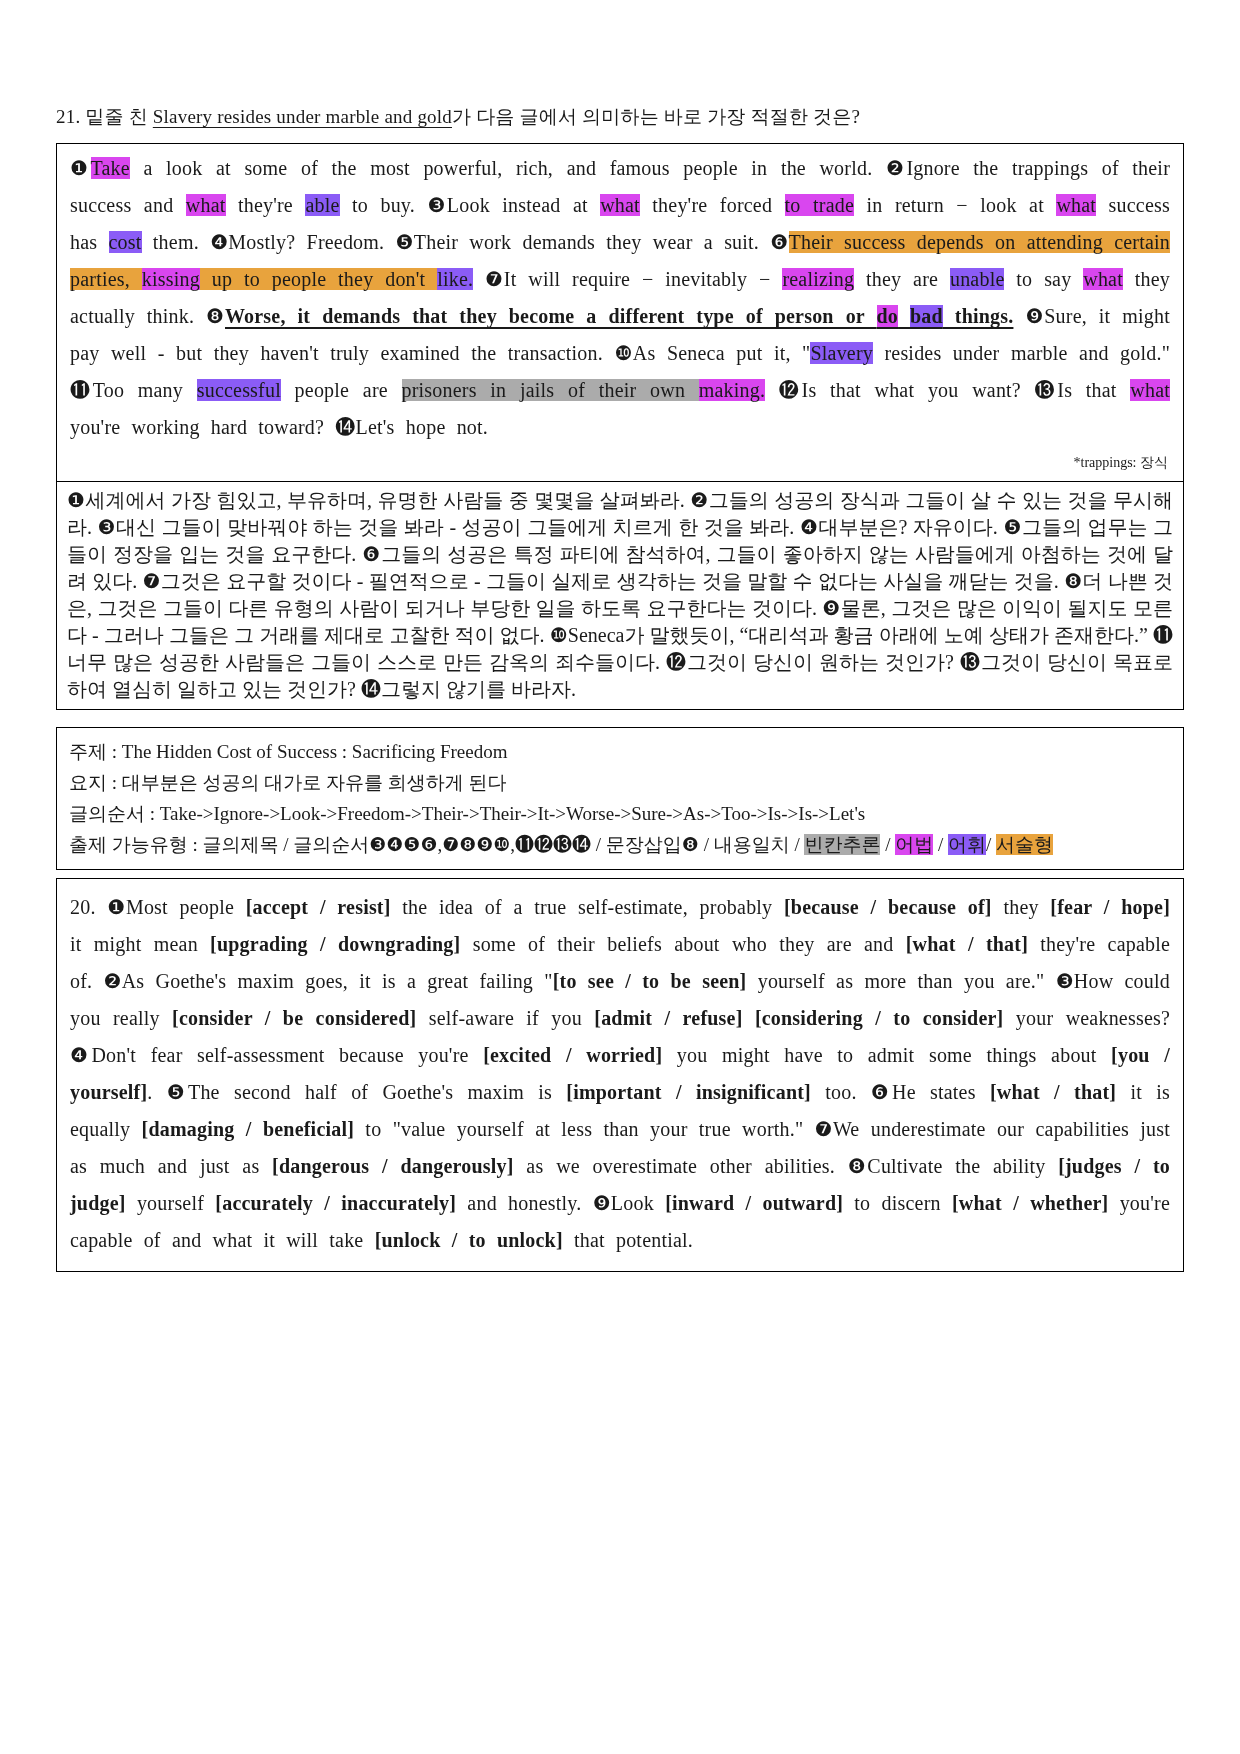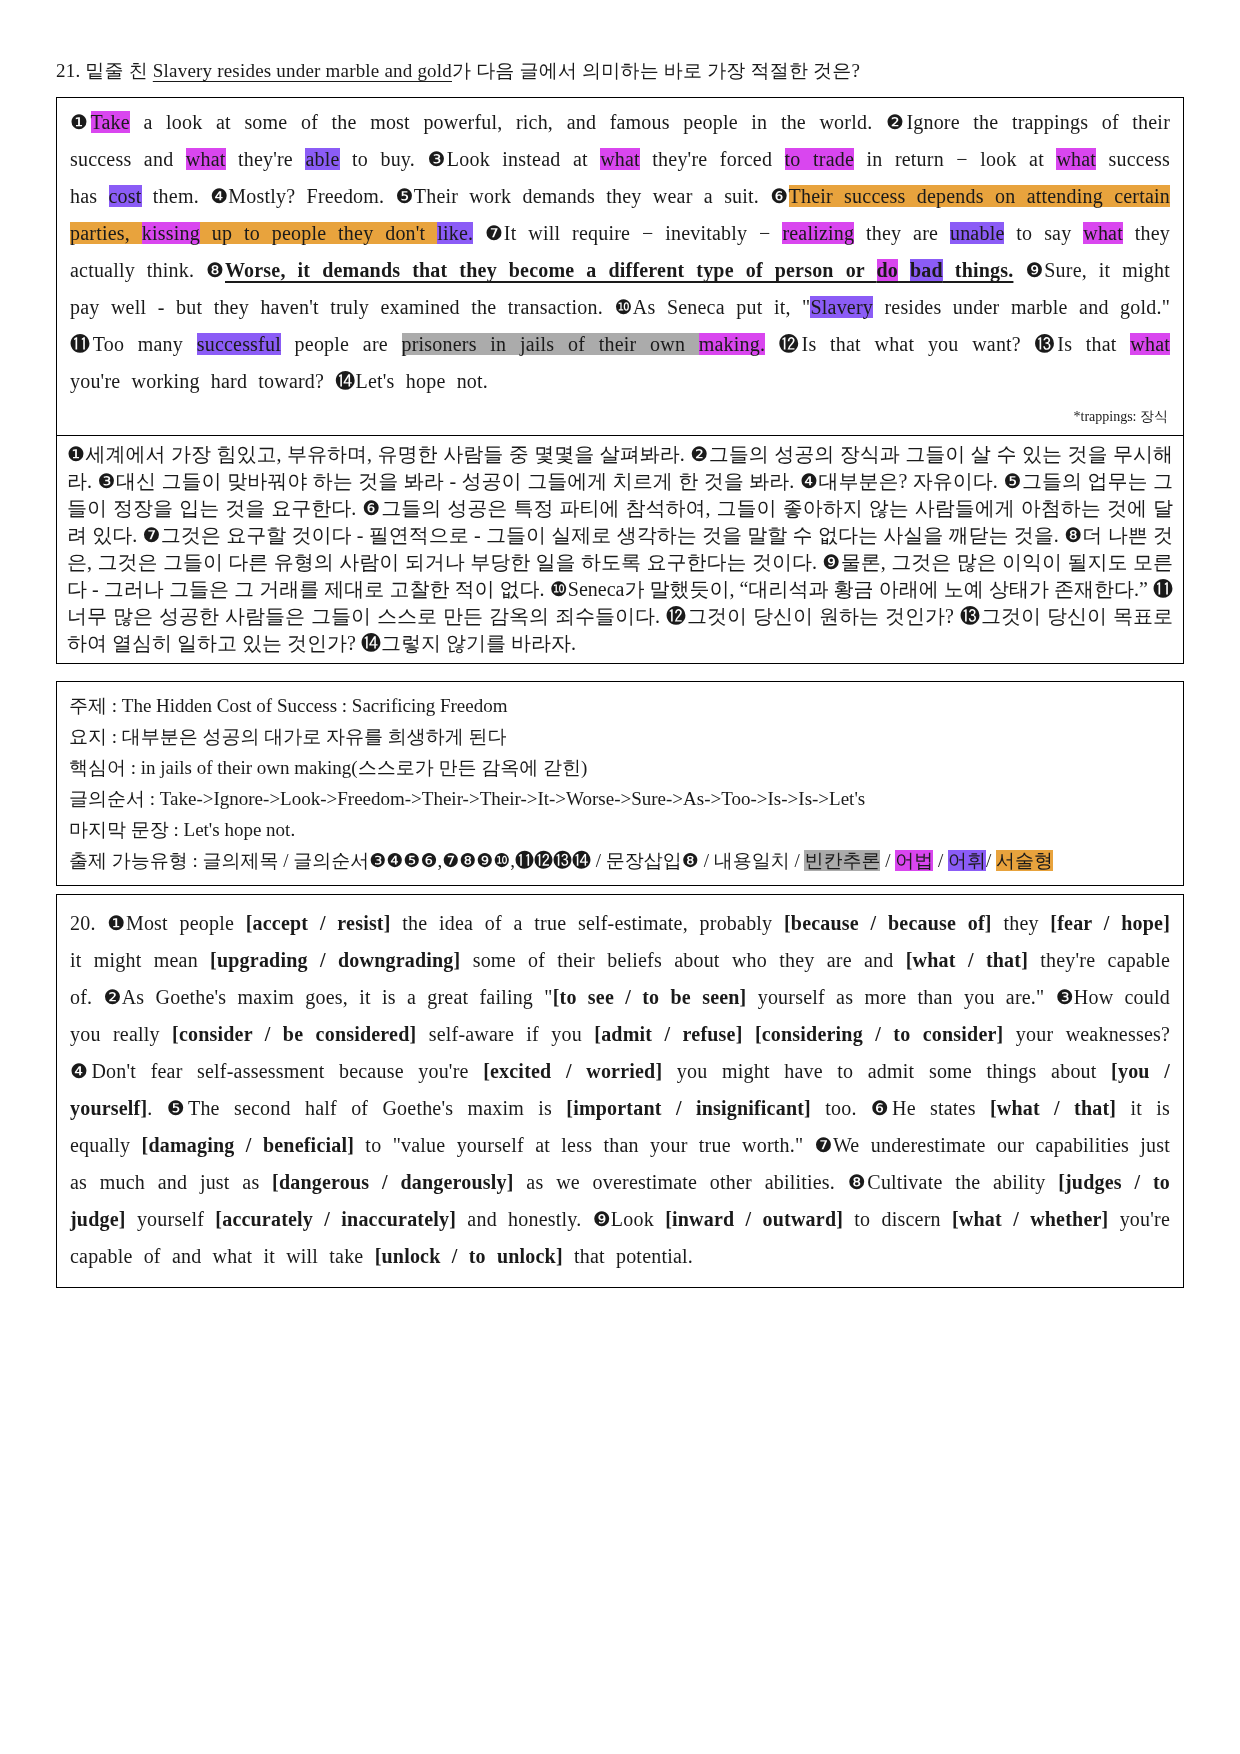--- a/index.html
+++ b/index.html
@@ -2,21 +2,21 @@
 <html><head>
 <meta charset="utf-8">
 <style>
   html, body { margin: 0; padding: 0; background: #ffffff; }
   body {
     width: 1240px; height: 1754px;
     font-family: "Liberation Serif", "DejaVu Serif", serif;
     color: #1a1a1a;
     position: relative;
   }
-  .page { width: 944px; margin-left: 56px; padding-top: 58px; }
+  .page { width: 944px; margin-left: 56px; padding-top: 104px; }
 
   .q-title {
     font-size: 19px;
     letter-spacing: 0.2px;
     margin-bottom: 13px;
     white-space: nowrap;
   }
   .seg-tu { text-decoration: underline; text-underline-offset: 4px; }
 
   .box {
@@ -76,23 +76,21 @@
     <div class="footnote">*trappings: 장식</div>
   </div>
 
   <div class="box translation-box">
     <p class="passage ko">❶세계에서 가장 힘있고, 부유하며, 유명한 사람들 중 몇몇을 살펴봐라. ❷그들의 성공의 장식과 그들이 살 수 있는 것을 무시해라. ❸대신 그들이 맞바꿔야 하는 것을 봐라 - 성공이 그들에게 치르게 한 것을 봐라. ❹대부분은? 자유이다. ❺그들의 업무는 그들이 정장을 입는 것을 요구한다. ❻그들의 성공은 특정 파티에 참석하여, 그들이 좋아하지 않는 사람들에게 아첨하는 것에 달려 있다. ❼그것은 요구할 것이다 - 필연적으로 - 그들이 실제로 생각하는 것을 말할 수 없다는 사실을 깨닫는 것을. ❽더 나쁜 것은, 그것은 그들이 다른 유형의 사람이 되거나 부당한 일을 하도록 요구한다는 것이다. ❾물론, 그것은 많은 이익이 될지도 모른다 - 그러나 그들은 그 거래를 제대로 고찰한 적이 없다. ❿Seneca가 말했듯이, “대리석과 황금 아래에 노예 상태가 존재한다.” ⓫너무 많은 성공한 사람들은 그들이 스스로 만든 감옥의 죄수들이다. ⓬그것이 당신이 원하는 것인가? ⓭그것이 당신이 목표로 하여 열심히 일하고 있는 것인가? ⓮그렇지 않기를 바라자.</p>
   </div>
 
   <div class="box summary-box">
     <div class="summary-line"><span>주제 : The Hidden Cost of Success : Sacrificing Freedom</span></div>
     <div class="summary-line"><span>요지 : 대부분은 성공의 대가로 자유를 희생하게 된다</span></div>
-    <div class="summary-line"><span>핵심어 : in jails of their own making(스스로가 만든 감옥에 갇힌)</span></div>
     <div class="summary-line"><span>글의순서 : Take-&gt;Ignore-&gt;Look-&gt;Freedom-&gt;Their-&gt;Their-&gt;It-&gt;Worse-&gt;Sure-&gt;As-&gt;Too-&gt;Is-&gt;Is-&gt;Let's</span></div>
-    <div class="summary-line"><span>마지막 문장 : Let's hope not.</span></div>
     <div class="summary-line"><span>출제 가능유형 : 글의제목 / 글의순서❸❹❺❻,❼❽❾❿,⓫⓬⓭⓮ / 문장삽입❽ / 내용일치 / </span><span class="seg-gray">빈칸추론</span><span> / </span><span class="seg-g">어법</span><span> / </span><span class="seg-b">어휘</span><span>/ </span><span class="seg-o">서술형</span></div>
   </div>
 
   <div class="box q20-box">
     <p class="passage en"><span>20. ❶Most people </span><span class="seg-bold">[accept / resist]</span><span> the idea of a true self-estimate, probably </span><span class="seg-bold">[because / because of]</span><span> they </span><span class="seg-bold">[fear / hope]</span><span> it might mean </span><span class="seg-bold">[upgrading / downgrading]</span><span> some of their beliefs about who they are and </span><span class="seg-bold">[what / that]</span><span> they're capable of. ❷As Goethe's maxim goes, it is a great failing "</span><span class="seg-bold">[to see / to be seen]</span><span> yourself as more than you are." ❸How could you really </span><span class="seg-bold">[consider / be considered]</span><span> self-aware if you </span><span class="seg-bold">[admit / refuse]</span><span> </span><span class="seg-bold">[considering / to consider]</span><span> your weaknesses? ❹Don't fear self-assessment because you're </span><span class="seg-bold">[excited / worried]</span><span> you might have to admit some things about </span><span class="seg-bold">[you / yourself]</span><span>. ❺The second half of Goethe's maxim is </span><span class="seg-bold">[important / insignificant]</span><span> too. ❻He states </span><span class="seg-bold">[what / that]</span><span> it is equally </span><span class="seg-bold">[damaging / beneficial]</span><span> to "value yourself at less than your true worth." ❼We underestimate our capabilities just as much and just as </span><span class="seg-bold">[dangerous / dangerously]</span><span> as we overestimate other abilities. ❽Cultivate the ability </span><span class="seg-bold">[judges / to judge]</span><span> yourself </span><span class="seg-bold">[accurately / inaccurately]</span><span> and honestly. ❾Look </span><span class="seg-bold">[inward / outward]</span><span> to discern </span><span class="seg-bold">[what / whether]</span><span> you're capable of and what it will take </span><span class="seg-bold">[unlock / to unlock]</span><span> that potential.</span></p>
   </div>
 
 </div>
 
 </body></html>

